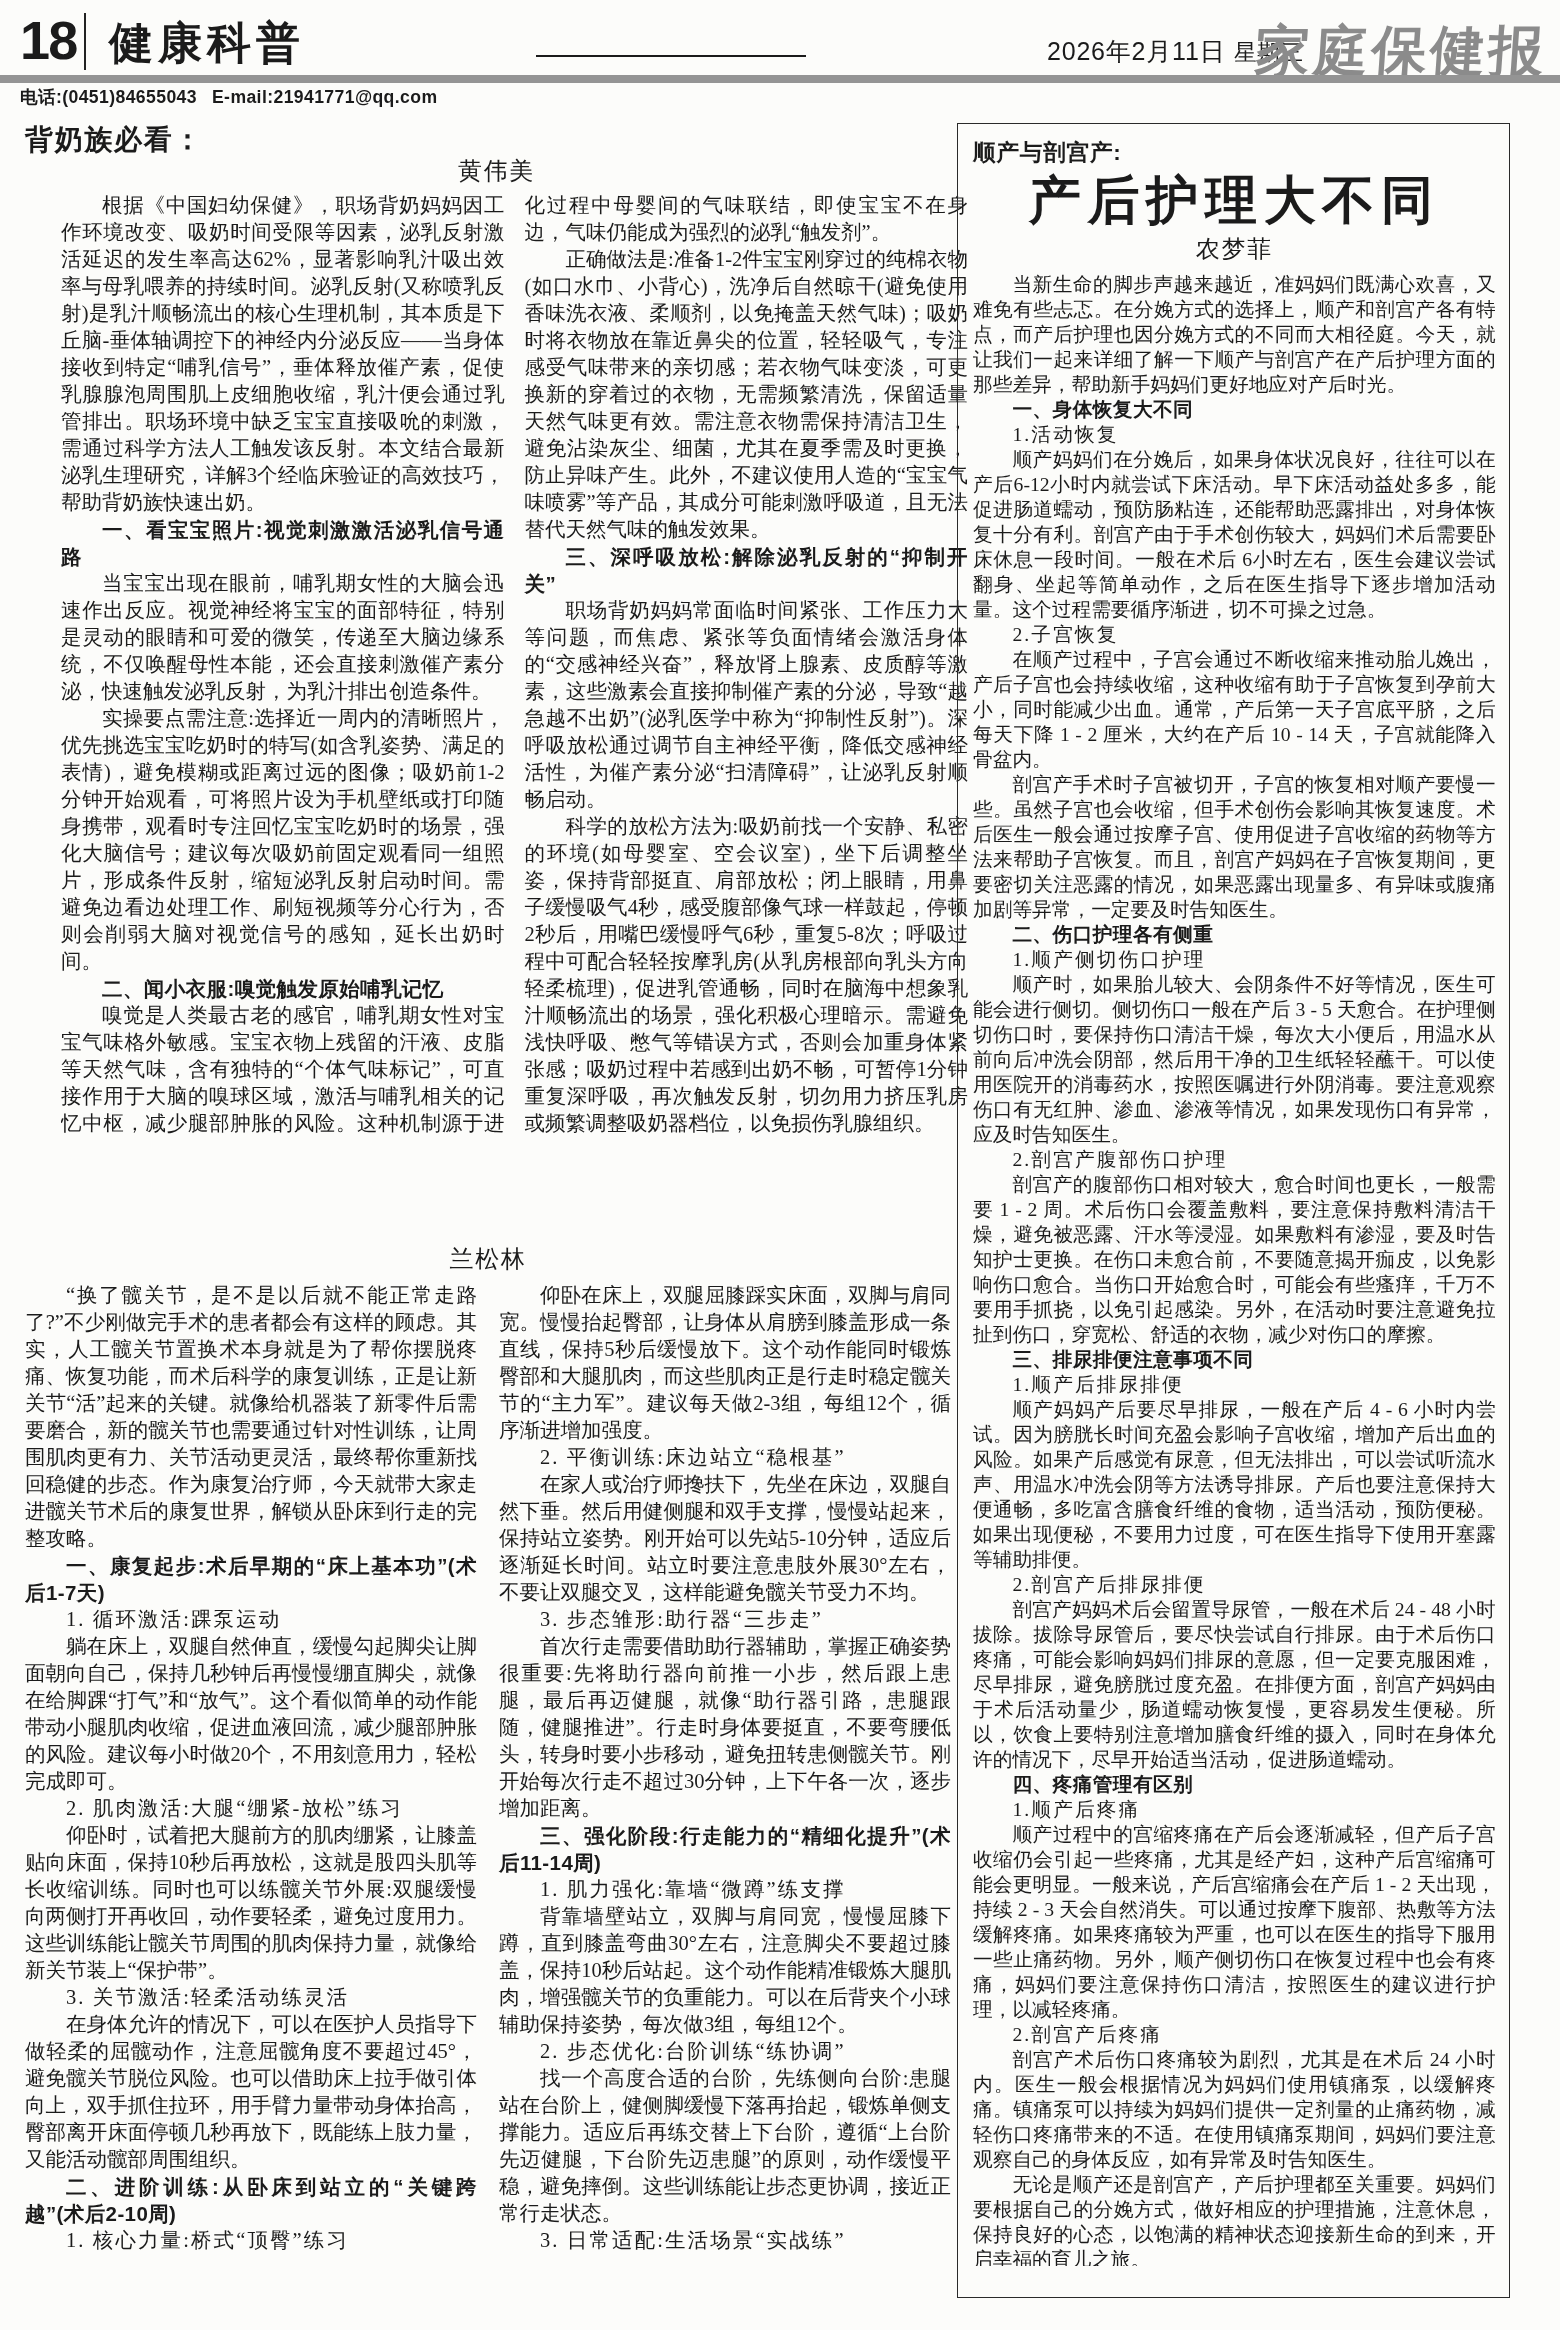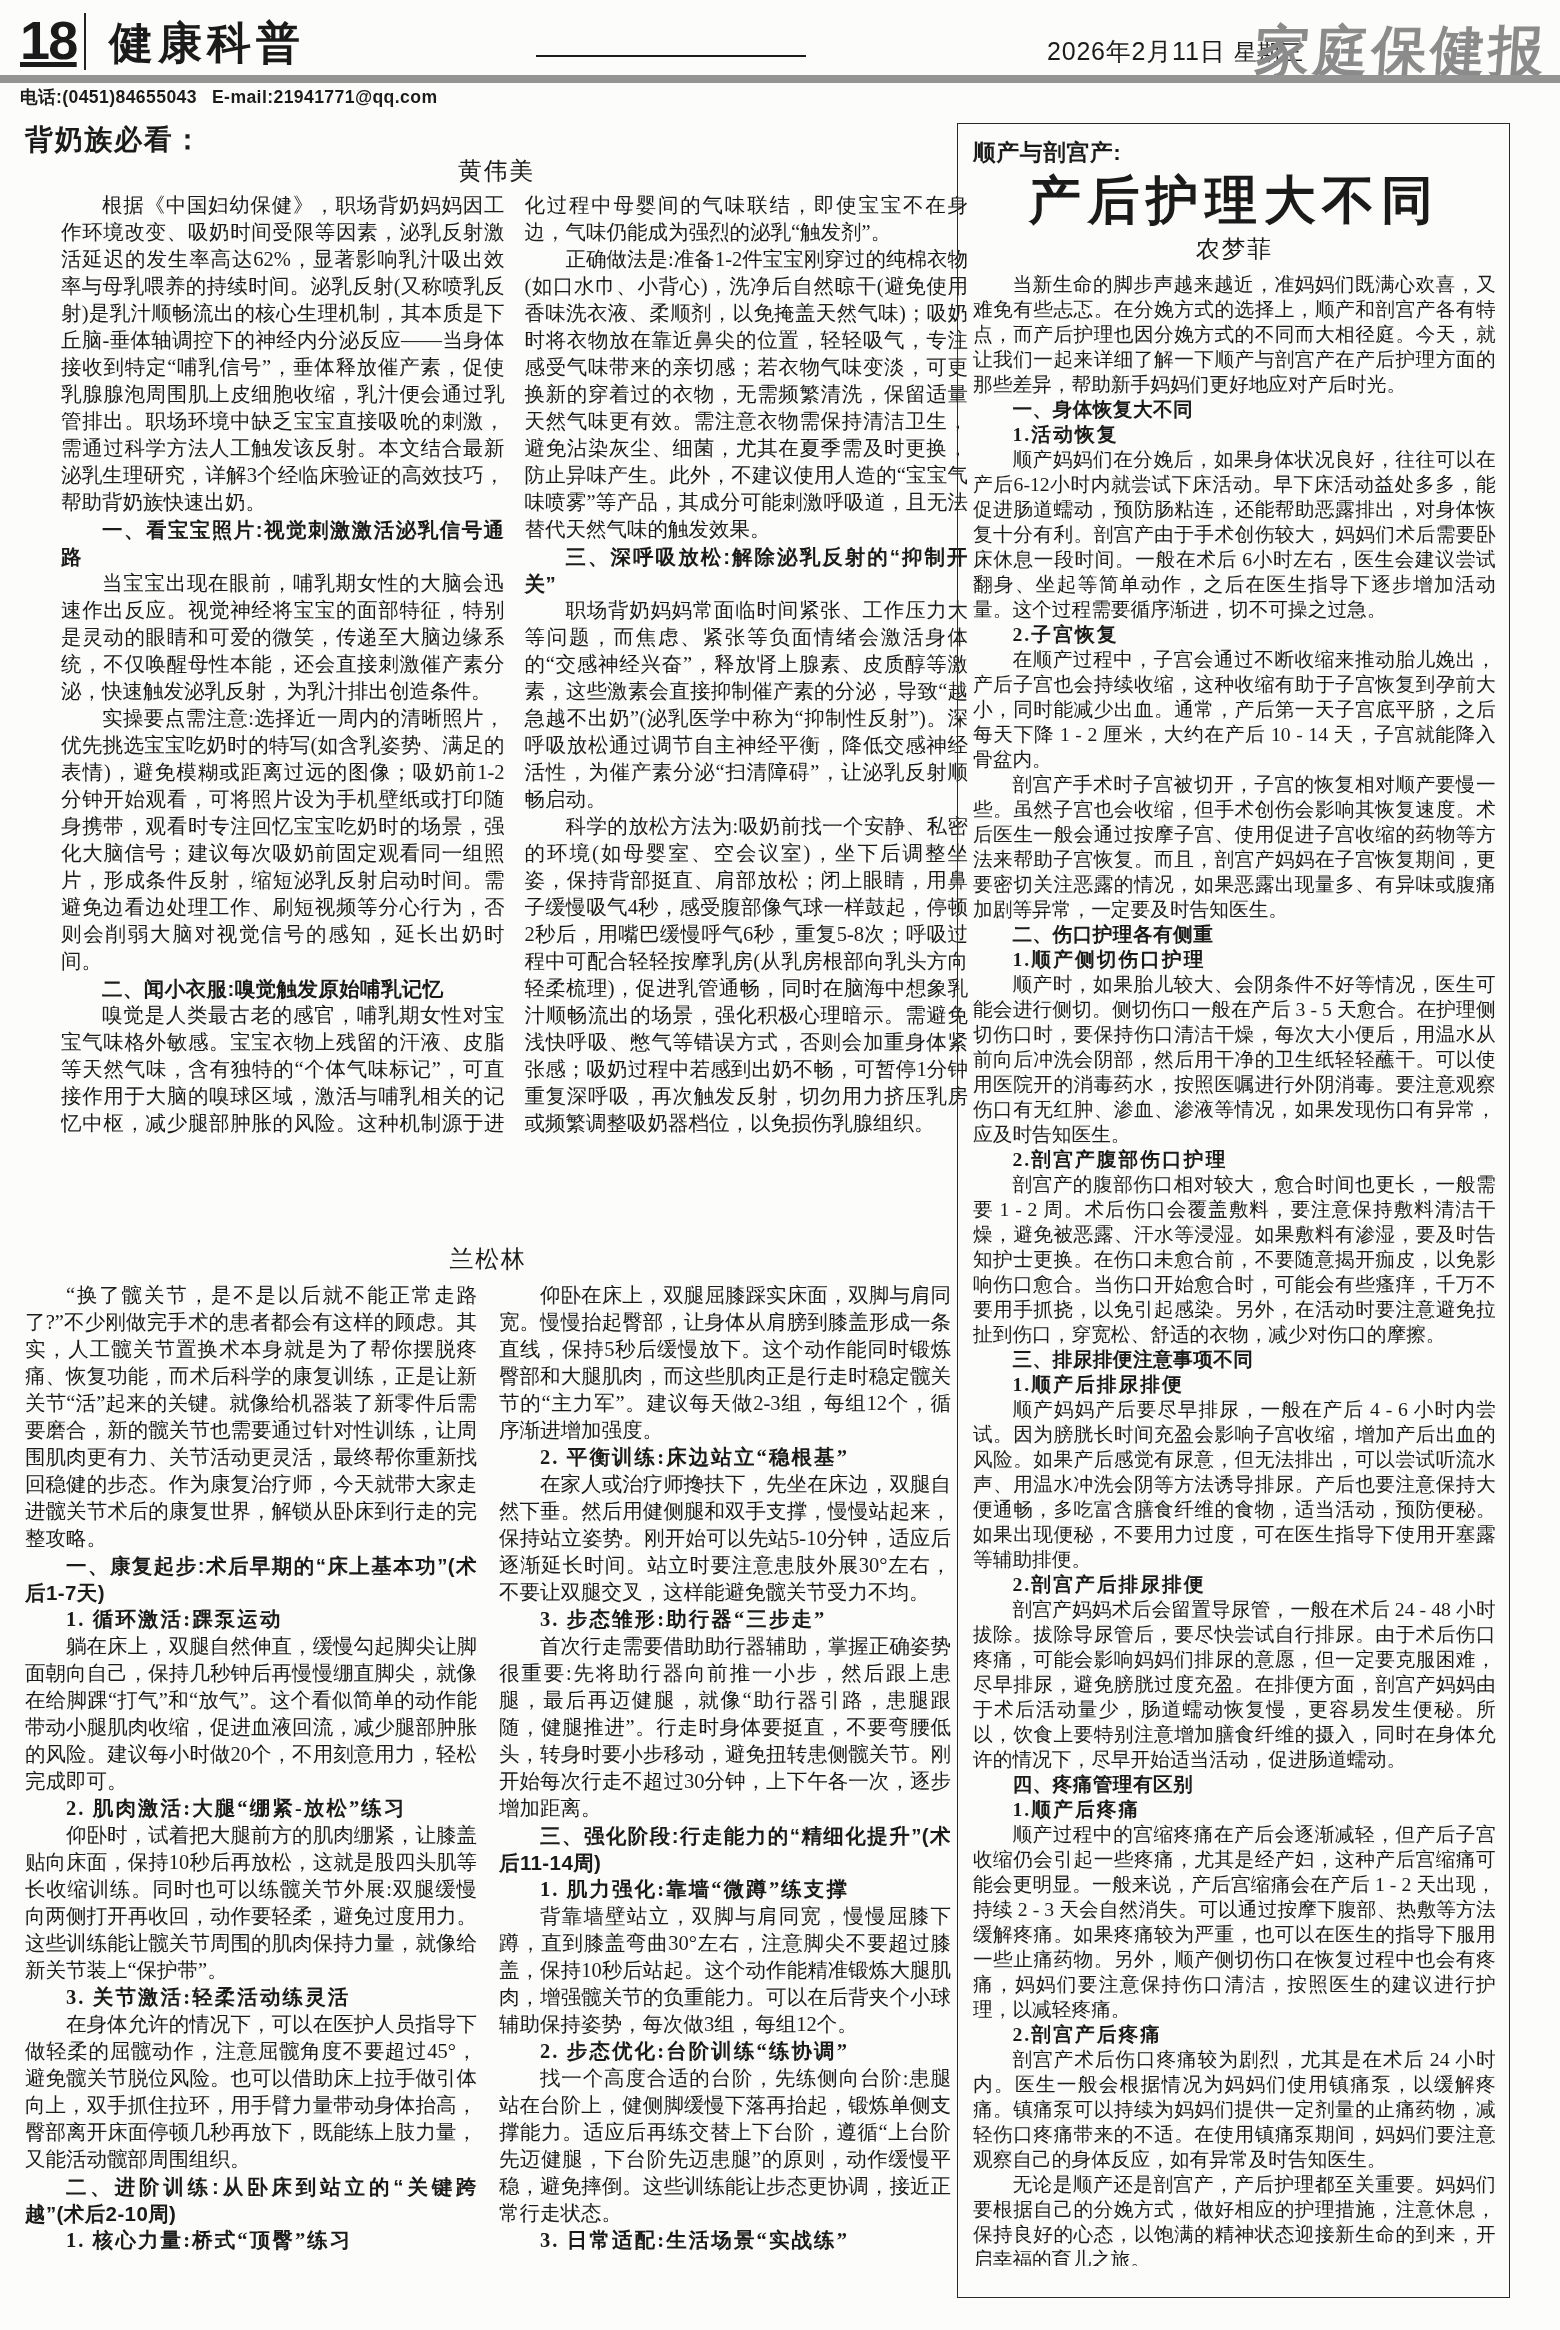--- a/index.html
+++ b/index.html
@@ -5,21 +5,21 @@
   html,body{margin:0;padding:0;background:#e8e8e4;}
   .page{
     position:relative; width:1560px; height:2330px;
     background:#fcfcfa; color:#1b1b1b; overflow:hidden;
     font-family:"Liberation Serif","DejaVu Serif",serif;
   }
   
   .hdr-pagenum{
     position:absolute; left:20px; top:11.7px;
     font-family:"Liberation Sans","DejaVu Sans",sans-serif;
-    font-weight:bold; font-size:54px; line-height:57px; letter-spacing:-1.7px;text-decoration:underline;
+    font-weight:bold; font-size:54px; line-height:57px; letter-spacing:-1.7px;
   }
   .hdr-pn-rule{position:absolute; left:84px; top:13.4px; width:1.7px; height:57px; background:#222;}
   .hdr-section{
     position:absolute; left:109px; top:18.4px;
     font-family:"Liberation Sans","DejaVu Sans",sans-serif;
     font-weight:bold; font-size:44px; line-height:49px; letter-spacing:5px;
   }
   .hdr-thin-rule{position:absolute; left:536px; top:55px; width:270px; height:0; border-top:2.5px solid #1b1b1b;}
   .hdr-date{
     position:absolute; left:1047px; top:35px; width:277px;
@@ -50,21 +50,21 @@
   }
   .art-byline{text-align:center; font-size:24px; line-height:28.5px; letter-spacing:1.7px;}
   .art-body{ text-align:justify; overflow:hidden; }
   .art-body p{margin:0; padding:0;}
   .p-body{text-indent:2em;}
   .p-h2{
     text-indent:2em;
     font-family:"Liberation Sans","DejaVu Sans",sans-serif;
     font-weight:bold; letter-spacing:0.4px;
   }
-  .p-h3{text-indent:2em; font-weight:700; letter-spacing:2.1px;}
+  .p-h3{text-indent:2em; font-weight:400; letter-spacing:2.1px;}
   .p-sig{
     text-align:right; text-indent:0; font-weight:bold;
     font-family:"Liberation Sans","DejaVu Sans",sans-serif;
     padding-right:1.2em; margin-top:5px !important;
   }
   
   .art-milk{position:absolute; left:25px; top:122px; width:943px;}
   .art-milk .kicker{font-size:28px; line-height:35px;}
   .art-milk .art-title{font-size:62px; line-height:69px; letter-spacing:11.7px; margin-top:0;}
   .art-milk .art-body{

